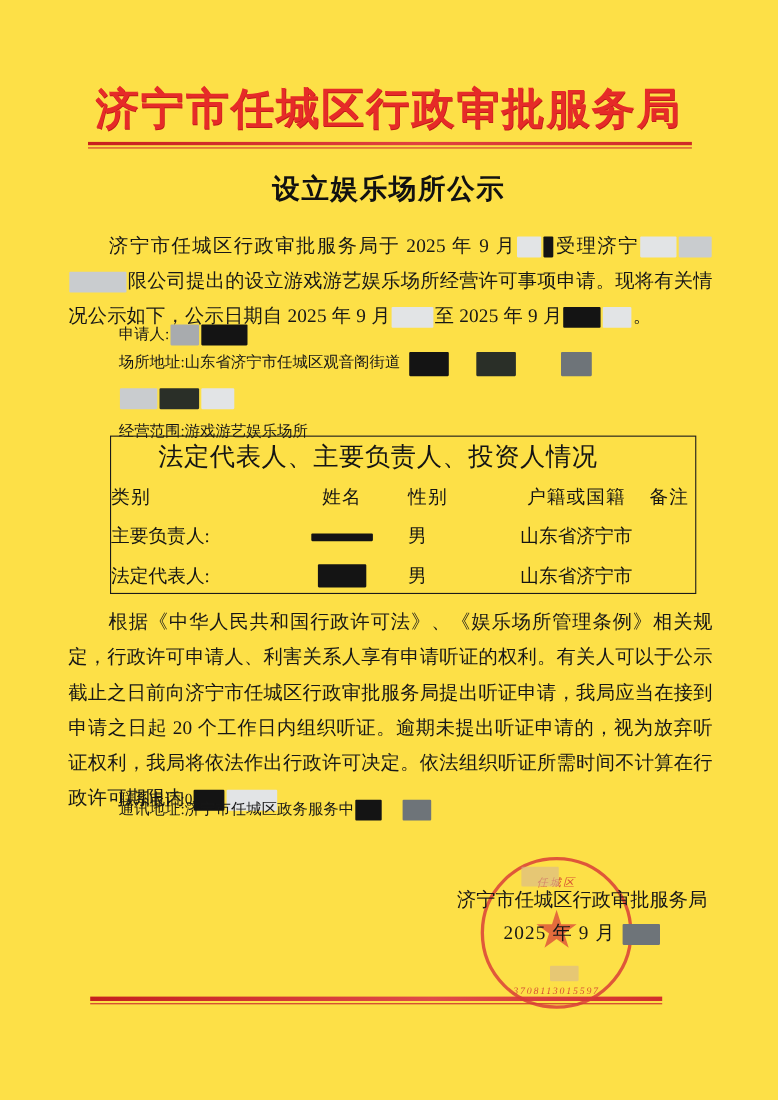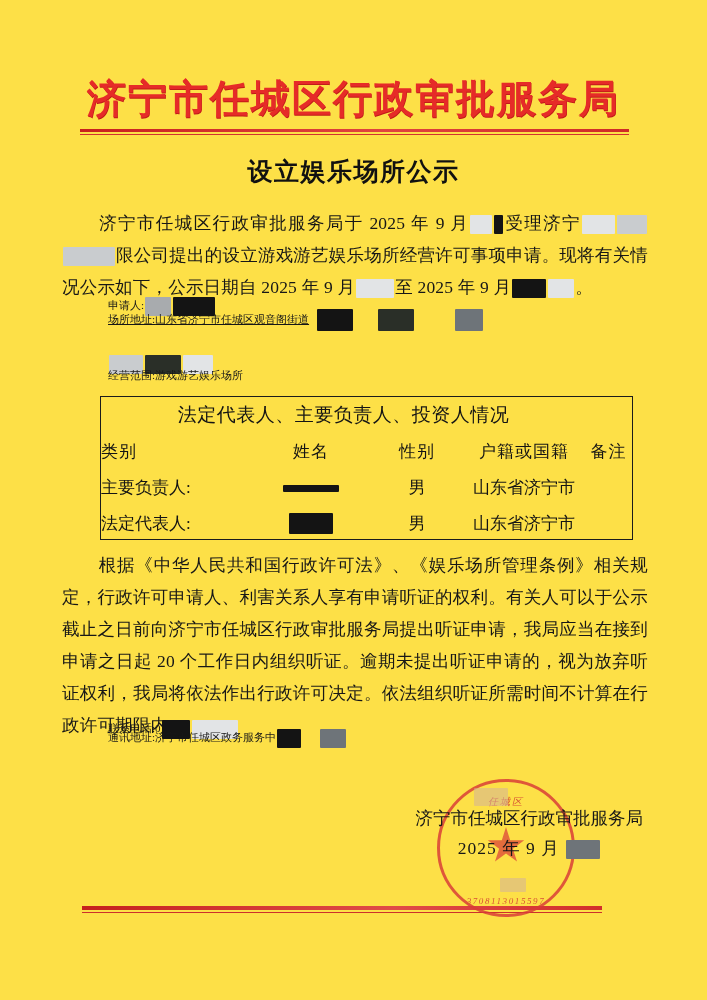--- a/index.html
+++ b/index.html
@@ -73,29 +73,29 @@
     text-align: justify;
     letter-spacing: 0.2px;
   }
   #para-intro { top: 207px; }
   #para-legal { top: 549px; }
   .indent { display: inline-block; width: 36px; }
 
   .field-line {
     position: absolute;
     left: 108px;
-    font-size: 11px;
+    font-size: 14px;
     line-height: 30px;
     color: #171717;
     white-space: nowrap;
   }
   #field-applicant { top: 290px; }
-  #field-address  { top: 304px; text-decoration: underline; }
+  #field-address  { top: 316px; }
   #field-address2 { top: 348px; left: 108px; }
-  #field-scope    { top: 360px; text-align: center; }
+  #field-scope    { top: 378px; text-align: center; }
   #field-phone    { top: 713px; }
   #field-post     { top: 722px; }
 
   
   .redact {
     display: inline-block;
     vertical-align: middle;
     height: 19px;
     border-radius: 1px;
     margin: 0 1px;
@@ -126,27 +126,27 @@
     color: #141414;
   }
   .tbl td {
     border: none;
     padding: 0;
     height: 36px;
     vertical-align: middle;
   }
   .tbl .caption-cell {
     text-align: center;
-    font-size: 19px;
+    font-size: 23px;
     letter-spacing: 0.5px;
     padding-right: 46px;
   }
   .col-cat  { width: 150px; padding-left: 14px; }
   .col-name { width: 120px; text-align: center; }
-  .col-sex  { width: 92px;  text-align: center; }
+  .col-sex  { width: 92px;  text-align: left; }
   .col-orig { width: 122px; text-align: center; }
   .col-note { text-align: center; }
   .hdr { letter-spacing: 1px; }
 
   
   .sign-block {
     position: absolute;
     right: 64px;
     top: 803px;
     text-align: center;

